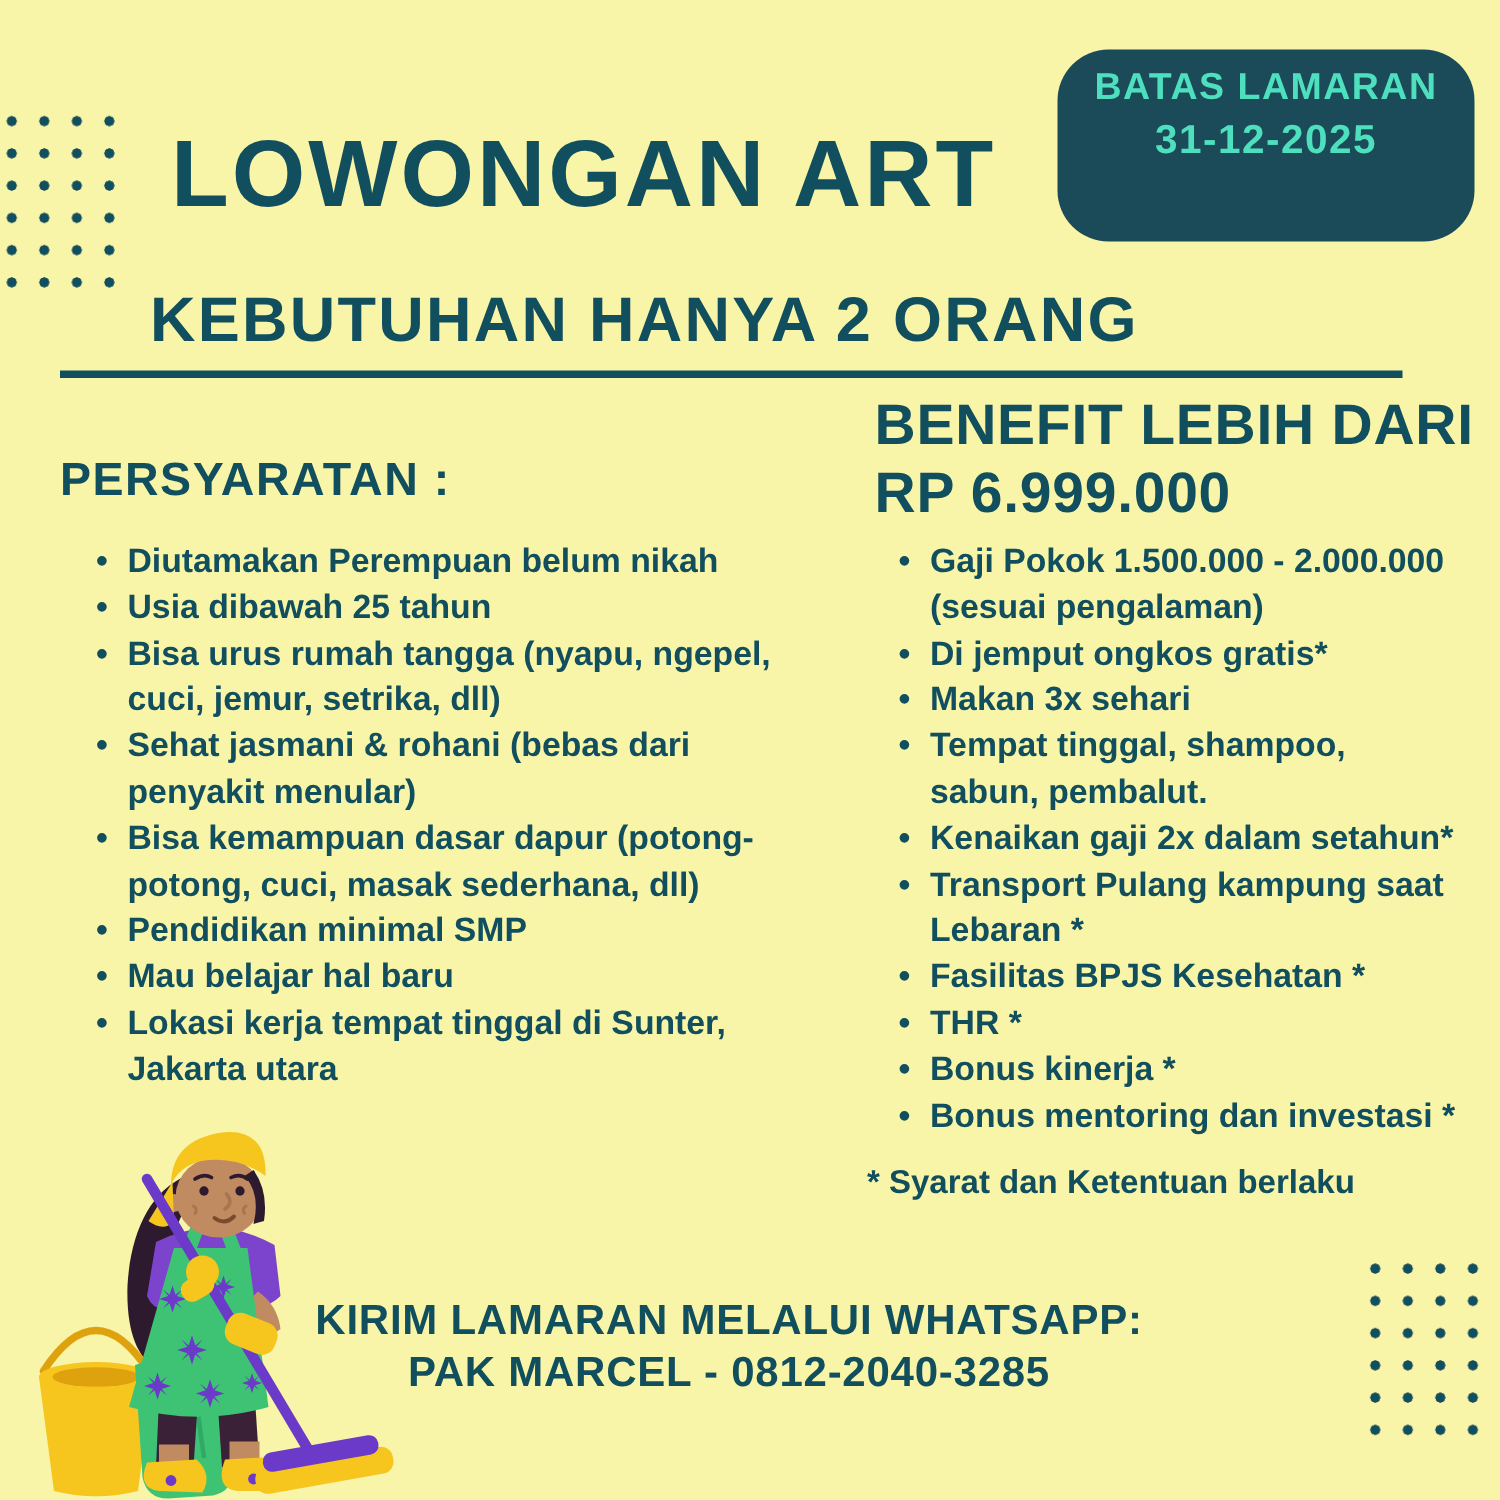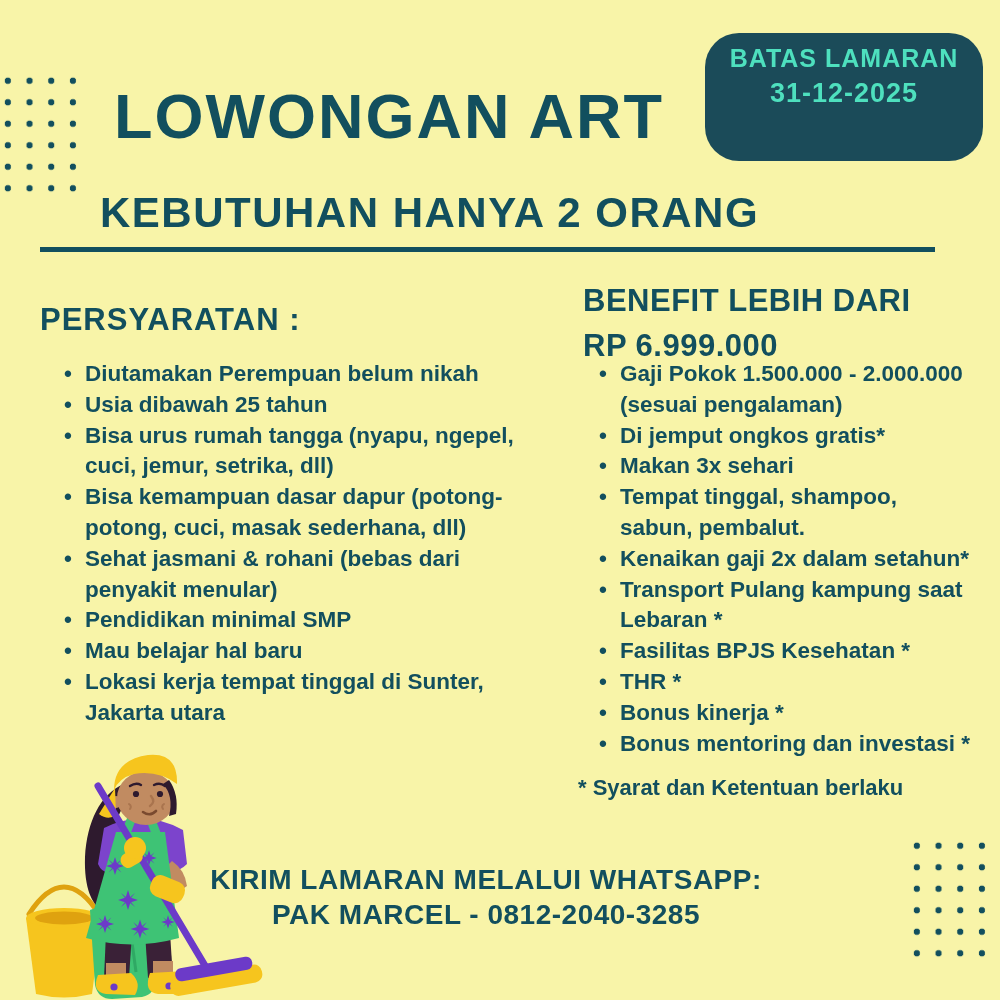--- a/index.html
+++ b/index.html
@@ -35,22 +35,22 @@
   .badge-label{margin-top:11px;font-size:25px;font-weight:700;letter-spacing:1px;}
   .badge-date{margin-top:5px;font-size:27px;font-weight:800;letter-spacing:1px;}
 
   .divider{position:absolute;left:40px;top:247px;width:895px;height:5px;background:var(--text-dark-teal,#124F5E);}
 
   .req-heading{
     position:absolute;left:40px;top:302px;margin:0;
     font-size:31px;font-weight:800;letter-spacing:1px;white-space:nowrap;
   }
   .ben-heading{
-    position:absolute;left:583px;top:278px;margin:0;
-    font-size:31px;font-weight:800;letter-spacing:.5px;
+    position:absolute;left:583px;top:262px;margin:0;
+    font-size:38px;font-weight:800;letter-spacing:.5px;
     line-height:45px;white-space:pre-line;
   }
 
   .bullet-list{
     position:absolute;margin:0;padding:0;list-style:none;
     font-size:22.5px;font-weight:700;line-height:30.8px;
   }
   .bullet-list li{position:relative;padding-left:21px;white-space:pre-line;}
   .bullet-list li::before{content:"\2022";position:absolute;left:0;top:0;}
   .req-list{left:64px;top:359px;width:510px;}
@@ -83,24 +83,24 @@
 
   <div class="divider"></div>
 
   <section>
     <h2 class="req-heading">PERSYARATAN :</h2>
     <ul class="bullet-list req-list">
         <li>Diutamakan Perempuan belum nikah</li>
         <li>Usia dibawah 25 tahun</li>
         <li>Bisa urus rumah tangga (nyapu, ngepel,
 cuci, jemur, setrika, dll)</li>
+        <li>Sehat jasmani &amp; rohani (bebas dari
+penyakit menular)</li>
         <li>Bisa kemampuan dasar dapur (potong-
 potong, cuci, masak sederhana, dll)</li>
-        <li>Sehat jasmani &amp; rohani (bebas dari
-penyakit menular)</li>
         <li>Pendidikan minimal SMP</li>
         <li>Mau belajar hal baru</li>
         <li>Lokasi kerja tempat tinggal di Sunter,
 Jakarta utara</li>
       </ul>
   </section>
 
   <section>
     <h2 class="ben-heading">BENEFIT LEBIH DARI
 RP 6.999.000</h2>

